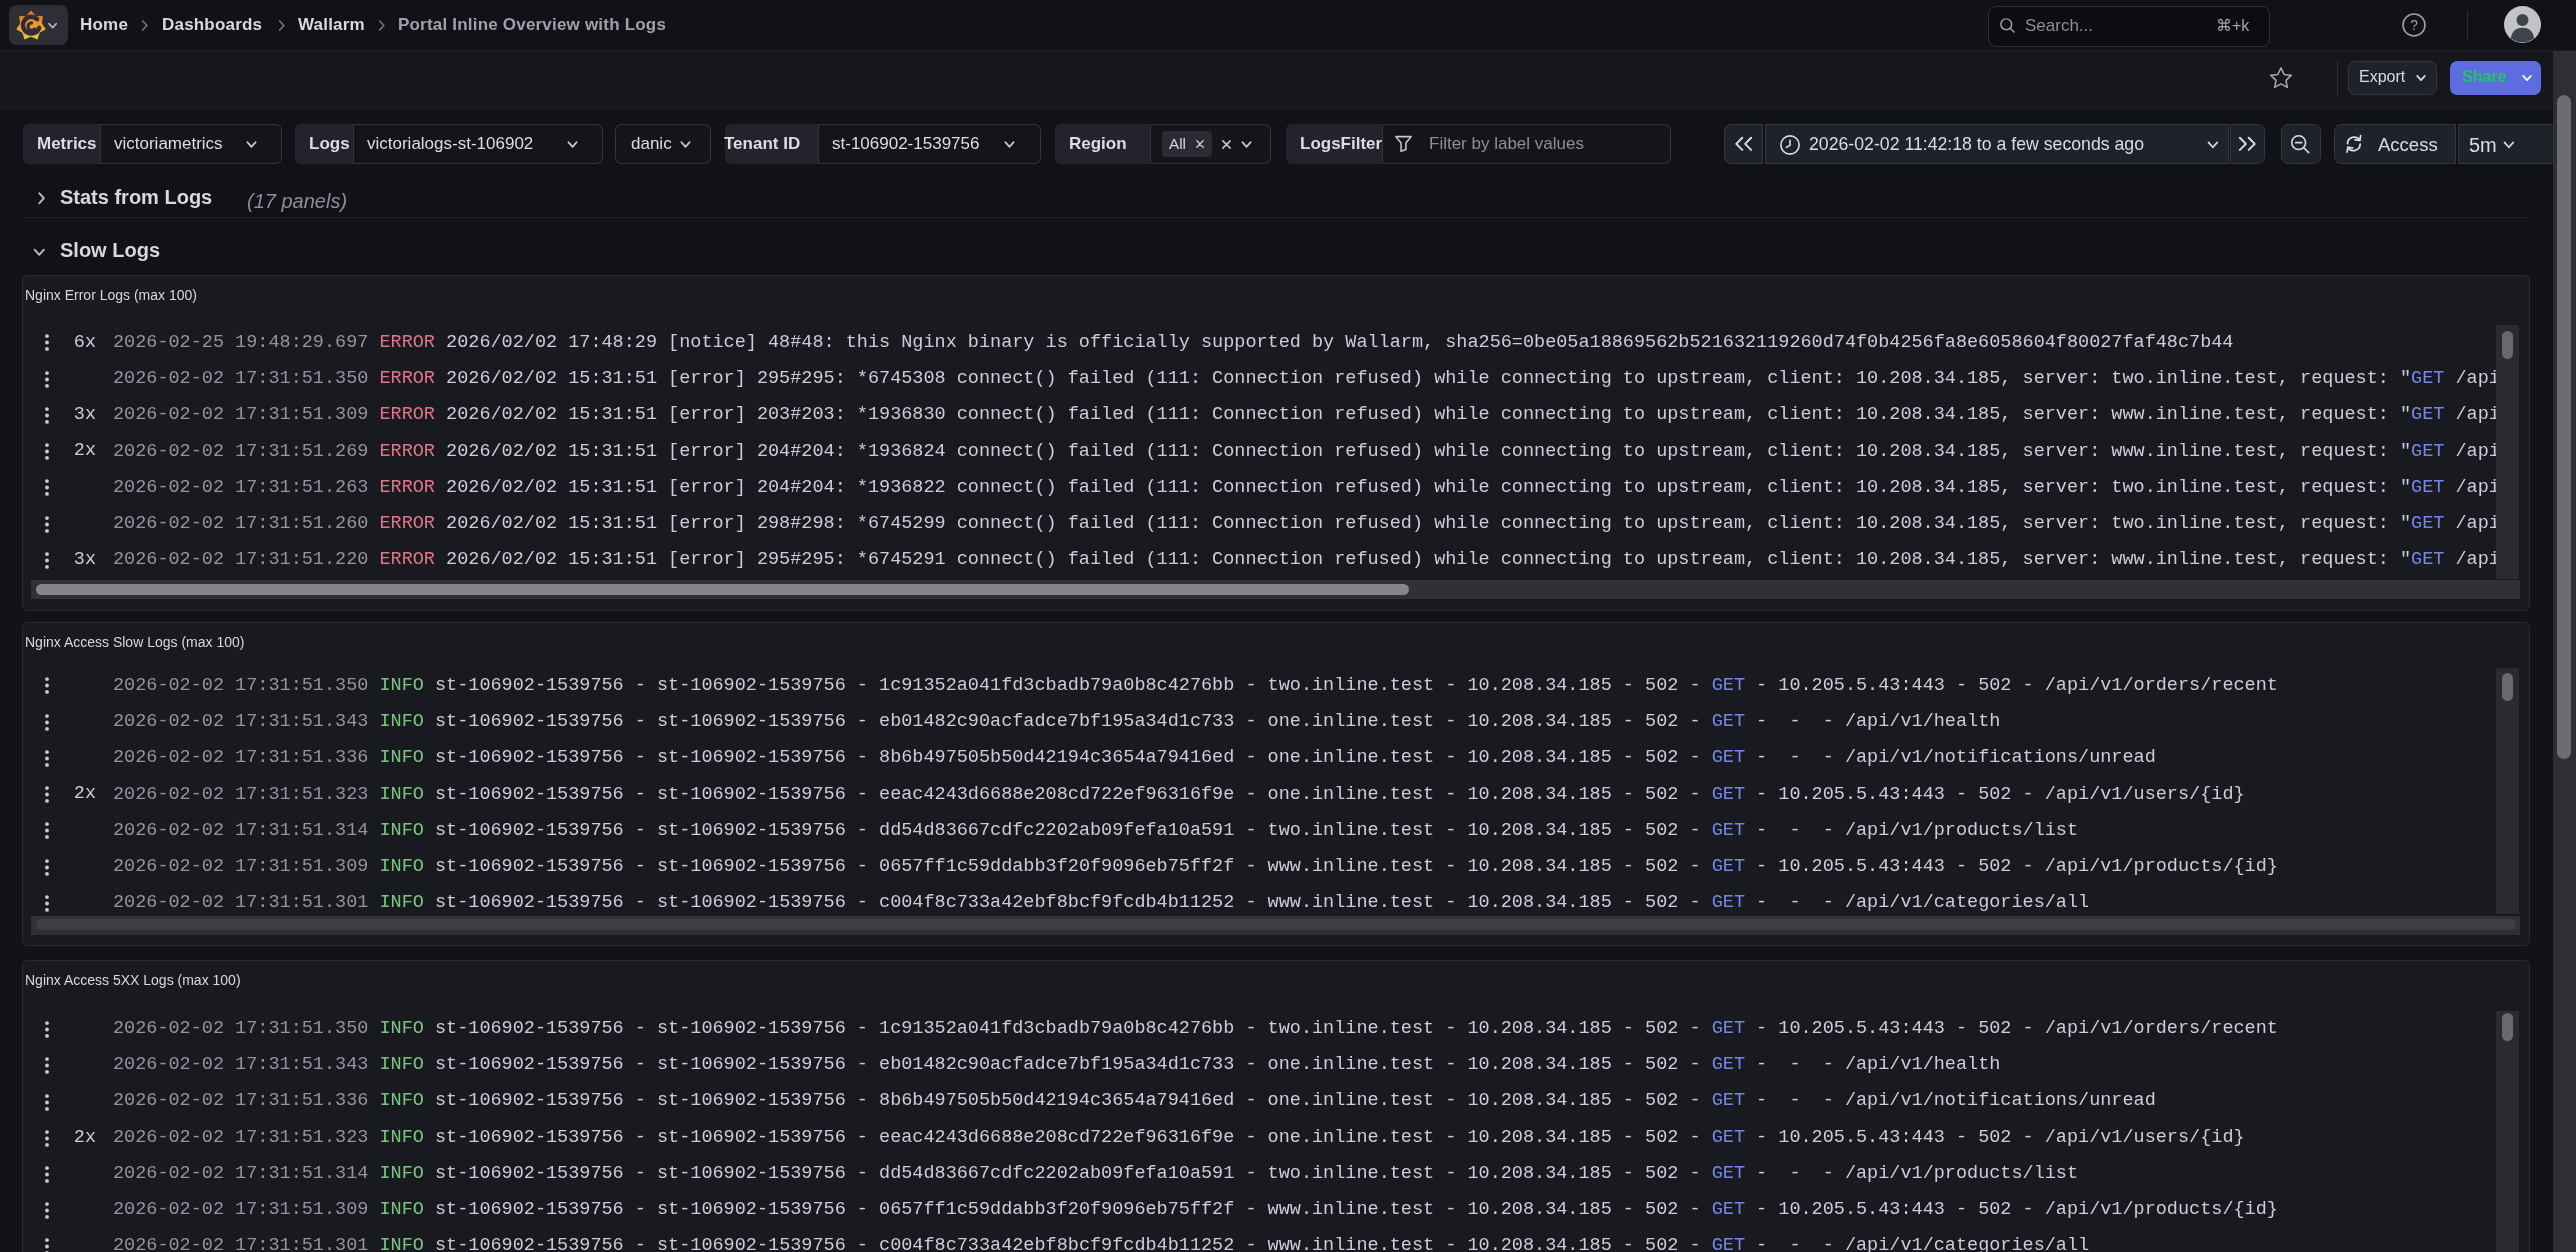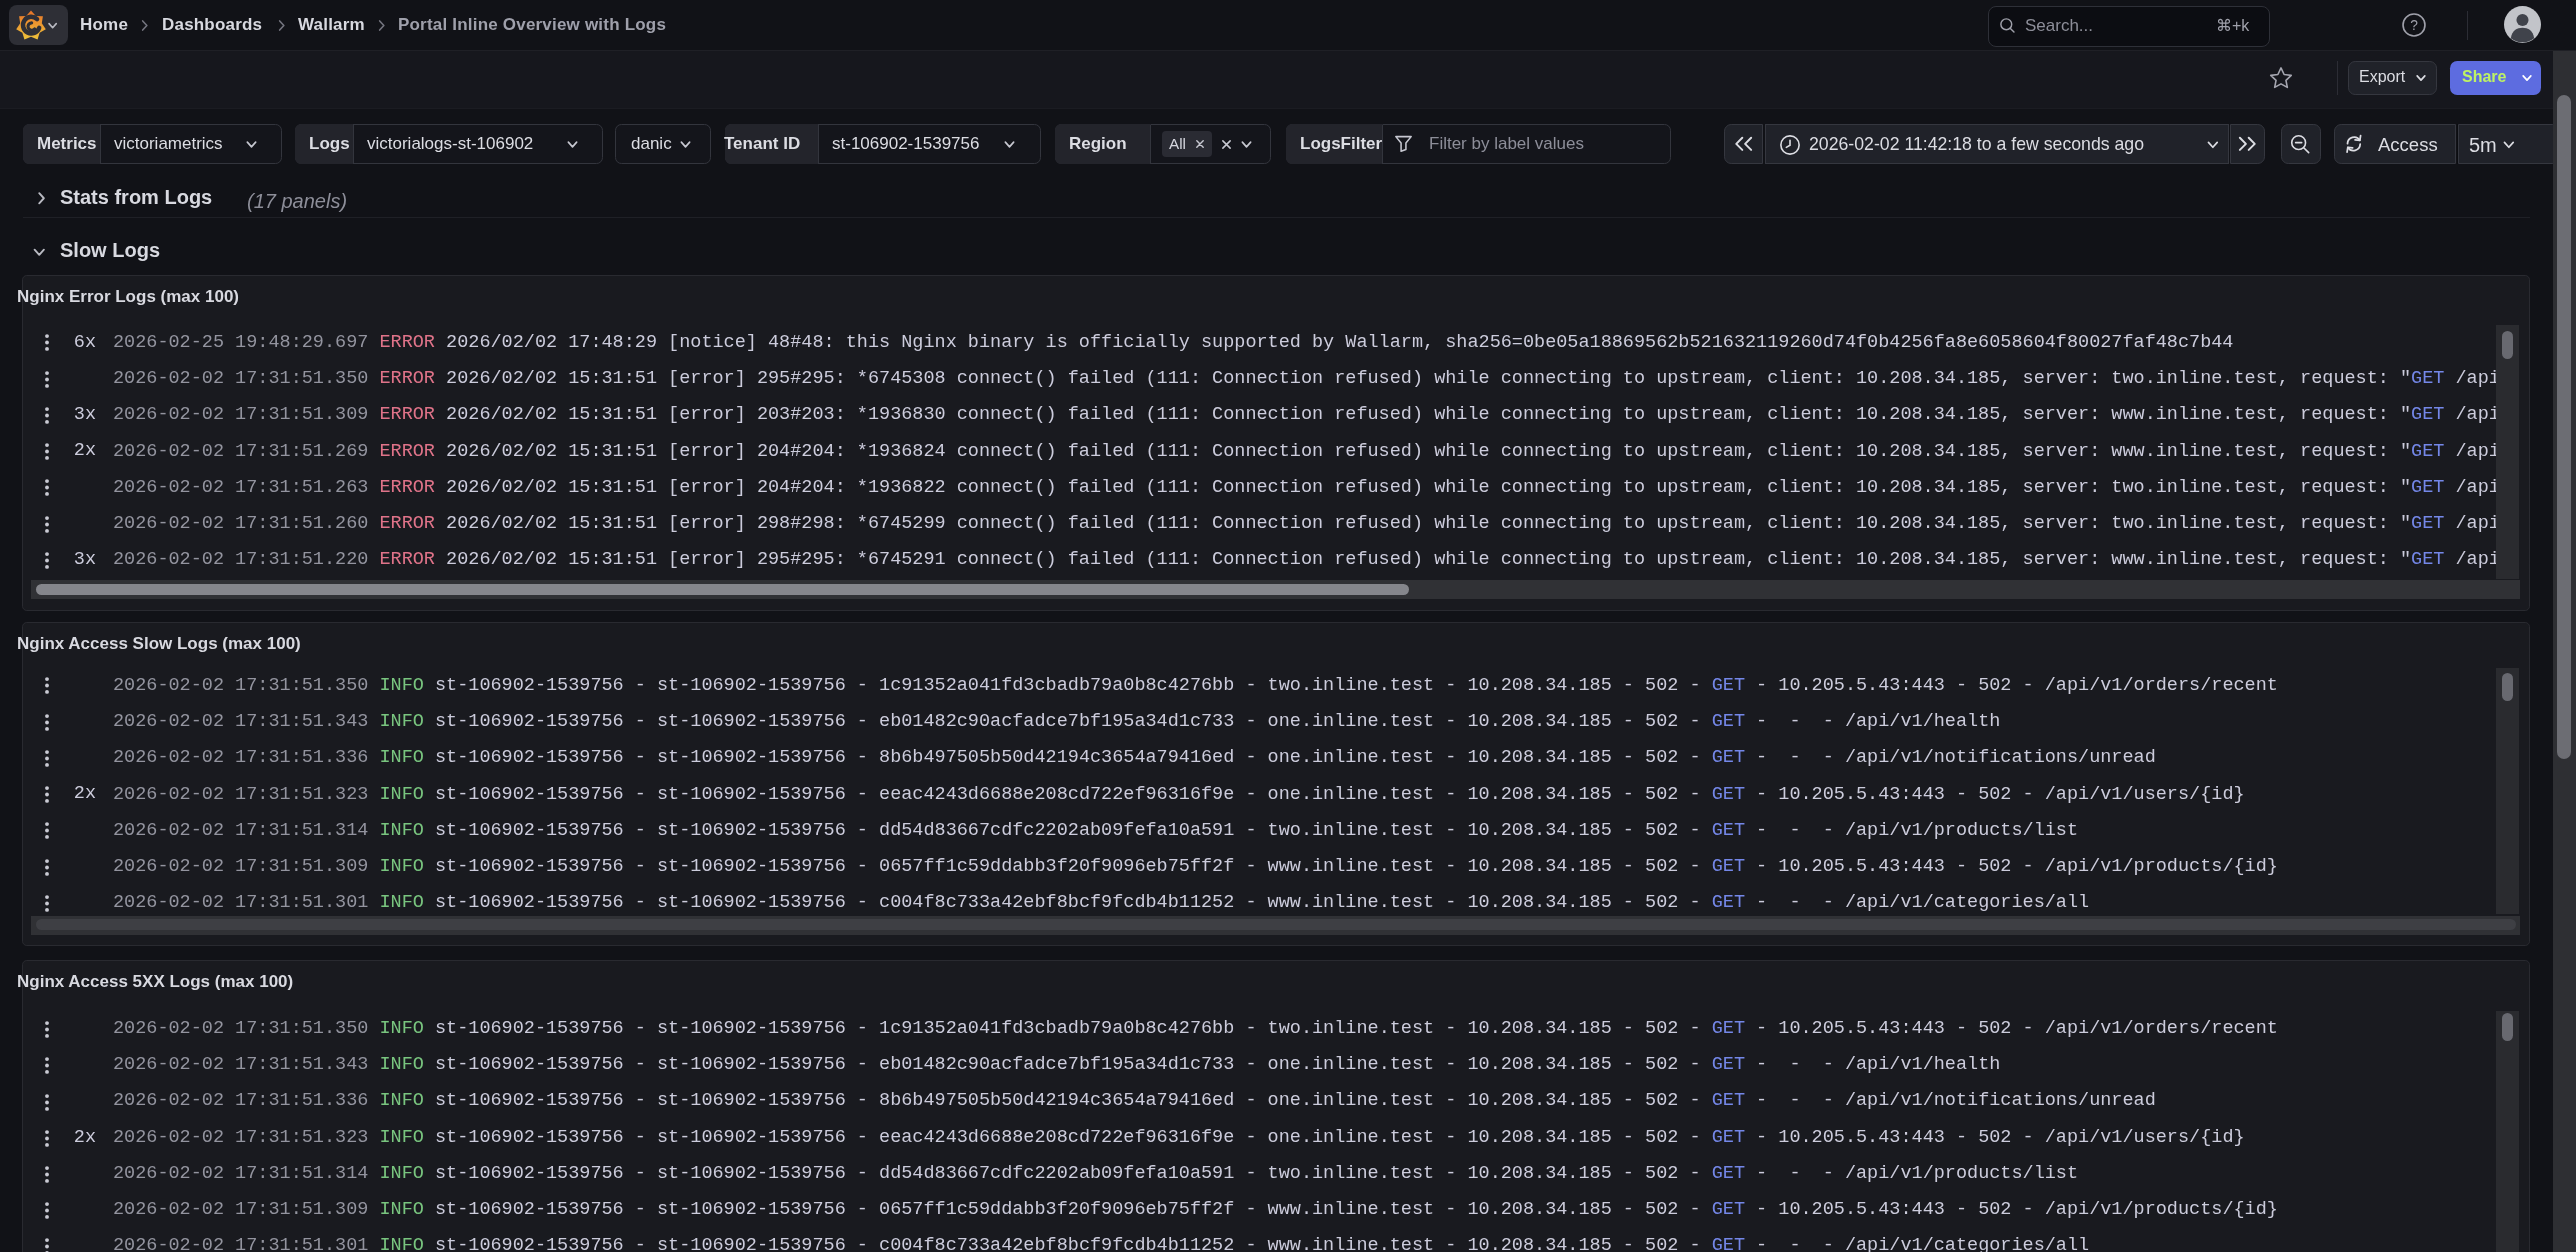--- a/index.html
+++ b/index.html
@@ -4,21 +4,21 @@
 #page{position:relative;width:2576px;height:1253px;background:#111217;overflow:hidden;font-family:"Liberation Sans", sans-serif;-webkit-font-smoothing:antialiased;}
 .abs{position:absolute;}
 .bc{position:absolute;font-size:17px;font-weight:700;color:#d8d9e0;letter-spacing:0.2px;text-align:center;}
 .bcd{color:#9fa0ab;font-weight:700;}
 .btn2{background:#202229;border:0.8px solid #35373f;border-radius:7.2px;box-sizing:border-box;}
 .pill{height:40px;border:0.8px solid #33353d;border-radius:6.4px;background:#14151b;box-sizing:border-box;}
 .plab{position:absolute;font-size:17px;font-weight:700;color:#dcdde3;}
 .pval{position:absolute;font-size:17px;color:#dcdde3;}
 .rowtitle{position:absolute;font-size:20px;font-weight:700;color:#d8d9e0;}
 .panel{position:absolute;left:22px;width:2508px;background:#191a1f;border:0.8px solid #292a30;border-radius:4.8px;box-sizing:border-box;}
-.ptitle{position:absolute;left:17px;font-size:17px;font-weight:700;color:#d8d9e0;}
+.ptitle{position:absolute;left:25px;font-size:14px;font-weight:400;color:#d8d9e0;}
 .lclip{position:absolute;left:113px;width:2383px;overflow:hidden;}
 .lline{position:absolute;left:0;height:36px;line-height:36px;font-family:"Liberation Mono", monospace;font-size:18.5px;white-space:pre;}
 .lts{color:#93949f}.lerr{color:#df7389}.linfo{color:#79c57f}.lget{color:#7487e8}.lw{color:#ccccdc}
 .lcount{position:absolute;left:51px;width:45px;text-align:right;height:36px;line-height:36px;font-family:"Liberation Mono", monospace;font-size:18.5px;color:#ccccdc;}
 </style></head>
 <body>
 <div id="page">
 <div class="abs" style="left:0;top:0;width:2576px;height:50px;background:#111217;border-bottom:0.8px solid #1f2026"></div>
 <div class="abs" style="left:8.9px;top:4.8px;width:59px;height:40px;border-radius:8px;background:#2e2f36"></div>
 <svg class="abs" style="left:15.3px;top:8.9px" width="32" height="32" viewBox="0 0 40 40" fill="none">
@@ -70,21 +70,21 @@
       <path d="M15 2.4 L18.9 10.6 L27.8 11.7 L21.2 17.9 L22.9 26.7 L15 22.4 L7.1 26.7 L8.8 17.9 L2.2 11.7 L11.1 10.6 Z" stroke="#a5a6b0" stroke-width="2" stroke-linejoin="round"></path>
     </svg>
 <div class="abs" style="left:2337px;top:61px;width:0.8px;height:34px;background:#2c2d35"></div>
 <div class="abs btn2" style="left:2348px;top:61px;width:89px;height:34px;"></div>
 <div class="abs" style="left:2359px;top:68px;font-size:16px;color:#dcdde3">Export</div>
 <svg class="abs" style="left:2415px;top:72px" width="12" height="12" viewBox="0 0 15 15" fill="none">
       <path d="M2.6999999999999997 4.8 L7.5 10.200000000000001 L12.299999999999999 4.8" stroke="#dcdde3" stroke-width="2.1" stroke-linecap="round" stroke-linejoin="round"></path>
     </svg>
 <div class="abs" style="left:2450px;top:61px;width:64px;height:34px;border-radius:7.2px 0 0 7.2px;background:#5d6ce0"></div>
 <div class="abs" style="left:2514px;top:61px;width:26.6px;height:34px;border-radius:0 7.2px 7.2px 0;background:#5d6ce0"></div>
-<div class="abs" style="left:2462px;top:68px;font-size:16px;font-weight:700;color:#bef264">Share</div>
+<div class="abs" style="left:2462px;top:68px;font-size:16px;font-weight:700;color:#22c55e">Share</div>
 <svg class="abs" style="left:2521px;top:72px" width="12" height="12" viewBox="0 0 15 15" fill="none">
       <path d="M2.6999999999999997 4.8 L7.5 10.200000000000001 L12.299999999999999 4.8" stroke="#fff" stroke-width="2.1" stroke-linecap="round" stroke-linejoin="round"></path>
     </svg>
 <div class="abs" style="left:0;top:108px;width:2576px;height:0.8px;background:#1b1c22"></div>
 <div class="abs pill" style="left:22.5px;top:124px;width:259px;"></div>
     <div class="abs" style="left:22.5px;top:124px;width:77px;height:40px;border-radius:6.4px 0 0 6.4px;background:#23242b"></div>
     <div class="abs" style="left:100px;top:125px;width:0.8px;height:39px;background:#33353d"></div>
     <div class="plab" style="left:37px;top:134px">Metrics</div>
 <div class="pval" style="left:114px;top:134px">victoriametrics</div>
 <svg class="abs" style="left:245px;top:138px" width="13" height="13" viewBox="0 0 16 16" fill="none">

